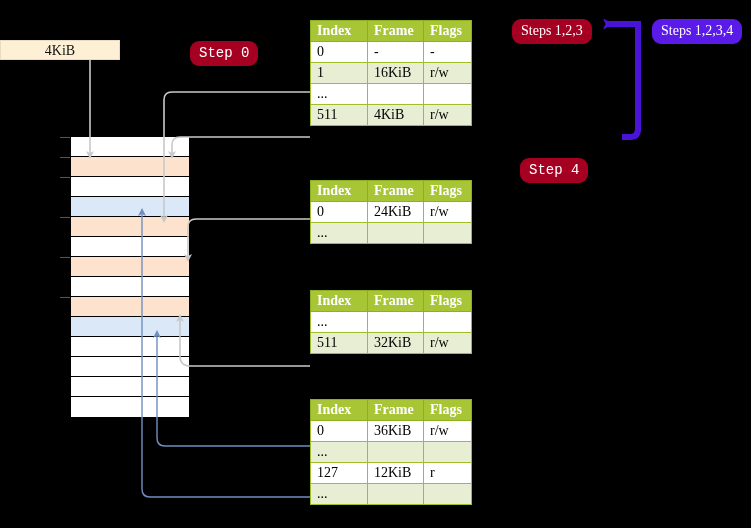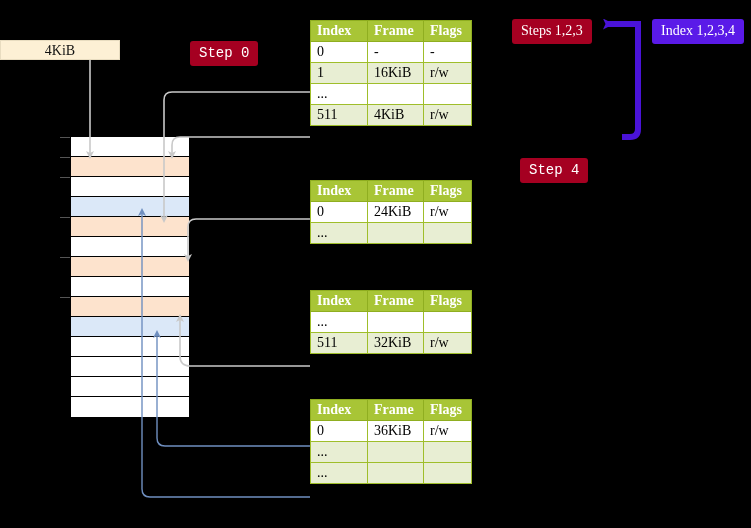--- a/index.html
+++ b/index.html
@@ -5,21 +5,21 @@
   html,body{margin:0;padding:0;background:#000;}
   body{
     width:751px;height:528px;position:relative;overflow:hidden;
     font-family:"Liberation Serif", serif;
   }
   .stage{position:absolute;left:0;top:0;width:751px;height:528px;}
 
   
   .badge{
     position:absolute;color:#fff;font-size:14px;line-height:1;
-    padding:5px 9px 6px 9px;border-radius:3px;white-space:nowrap;
+    padding:5px 9px 6px 9px;border-radius:9px;white-space:nowrap;
     font-family:"Liberation Serif", serif;
   }
   .badge.red{background:#a50021;box-shadow:0 2px 3px rgba(0,0,0,.55);}
   .badge.blue{background:#5a1ae8;box-shadow:0 2px 3px rgba(0,0,0,.55);}
 
   
   .kib-box{
     position:absolute;left:0;top:40px;width:120px;height:20px;
     background:#fdf0d5;border:1px solid #e8dcc0;
     color:#111;font-size:14px;text-align:center;line-height:20px;
@@ -66,21 +66,21 @@
   svg.wires{position:absolute;left:0;top:0;width:751px;height:528px;overflow:visible;}
 </style>
 </head>
 <body>
 
 <div class="stage">
 
   <div class="badge red" style="left:190px;top:41px;font-family:Liberation Mono, monospace;">Step 0</div>
   <div class="badge red" style="left:520px;top:158px;font-family:Liberation Mono, monospace;">Step 4</div>
   <div class="badge red" style="left:512px;top:19px;">Steps 1,2,3</div>
-  <div class="badge blue" style="left:652px;top:19px;">Index 1,2,3,4</div>
+  <div class="badge blue" style="left:652px;top:19px;">Steps 1,2,3,4</div>
 
   <div class="kib-box">4KiB</div>
 
   <div class="memgrid">
     <div class="memrow white" style="top:0px;">
         <span class="tick"></span>
       </div>
     <div class="memrow peach" style="top:20px;">
         <span class="tick"></span>
       </div>
@@ -225,20 +225,25 @@
       <tr>
         <td>0</td>
         <td>36KiB</td>
         <td>r/w</td>
       </tr>
       <tr class="alt">
         <td>...</td>
         <td></td>
         <td></td>
       </tr>
+      <tr>
+        <td>127</td>
+        <td>12KiB</td>
+        <td>r</td>
+      </tr>
       <tr class="alt">
         <td>...</td>
         <td></td>
         <td></td>
       </tr>
     </tbody>
   </table>
 
 </div>
 

